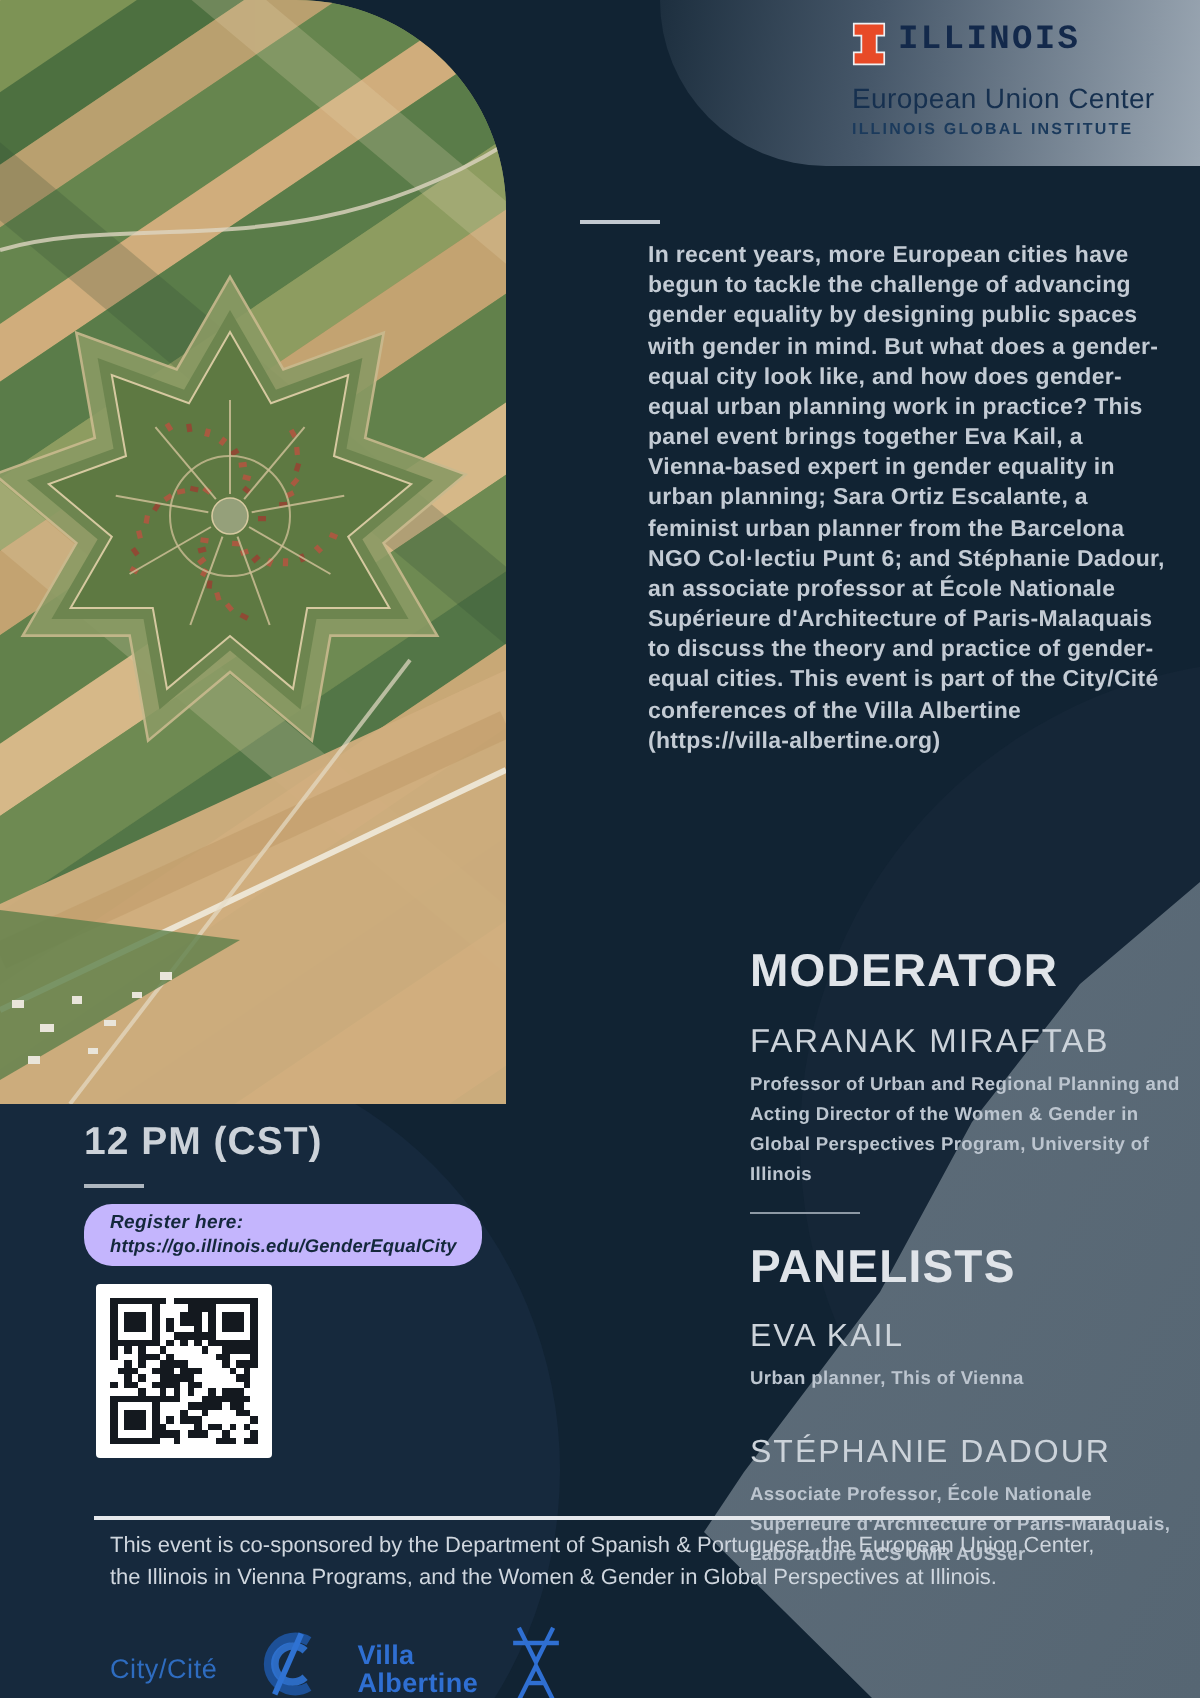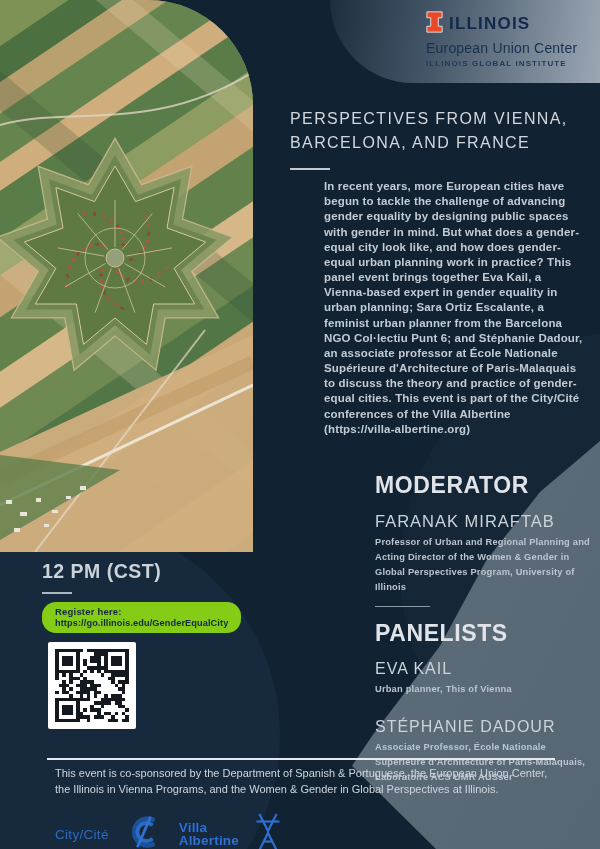--- a/index.html
+++ b/index.html
@@ -16,21 +16,21 @@
     background:linear-gradient(118deg,#3a4c5b 10%,#57677400 0),linear-gradient(118deg,#41535f 0%,#5e6d7a 55%,#566673 100%);
     clip-path:polygon(600px 441px,600px 849px,436px 849px,352px 766px,372px 736px,440px 646px,486px 561px,540px 492px);
   }
   
   .header-band{
     position:absolute;left:330px;top:0;width:270px;height:83px;
     background:linear-gradient(98deg,#1d2f3f 0%,#47586a 40%,#9ba7b3 100%);
     border-bottom-left-radius:85px;
   }
   .brand{position:absolute;top:11px;right:14px;width:160px;}
-  .brand-row{display:flex;align-items:center;gap:6px;}
+  .brand-row{display:flex;align-items:flex-start;gap:6px;font-family:Liberation Mono, monospace;}
   .brand-wordmark{font-size:17px;font-weight:800;letter-spacing:1.2px;color:#13294B;}
   .brand-unit{margin-top:3px;font-size:14px;color:#16304f;letter-spacing:.2px;}
   .brand-inst{margin-top:3px;font-size:8px;font-weight:700;letter-spacing:1.1px;color:#1b3a5c;}
   
   .photo{position:absolute;left:0;top:0;width:253px;height:552px;border-top-right-radius:105px;overflow:hidden;}
   .photo svg{display:block;width:253px;height:552px;}
   
   .hero{position:absolute;left:290px;top:97px;width:294px;color:#c9ced6;}
   .hero-title{font-size:30px;line-height:1.15;font-weight:800;letter-spacing:.6px;color:#c6ccd4;}
   .hero-sub{margin-top:10px;font-size:16px;line-height:1.5;font-weight:400;letter-spacing:1.4px;color:#d3d7dd;}
@@ -44,21 +44,21 @@
   .people .moderator-name{margin-top:13px;}
   .people-rule{margin-top:11px;width:55px;height:1px;background:#8d99a5;}
   .panelists-h{margin-top:13px;}
   .panelist{margin-top:13px;}
   .panelist.gap{margin-top:21px;}
   .panelist .person-name{font-size:16px;}
   
   .event{position:absolute;left:42px;top:560px;width:240px;}
   .event-date{font-size:19.5px;line-height:1.18;font-weight:800;letter-spacing:.5px;color:#ccd2d9;}
   .event-rule{margin-top:9px;width:30px;height:2px;background:#aeb6bf;}
-  .register-pill{margin-top:8px;width:186px;background:#84cc16;border-radius:14px;padding:4px 0 5px 13px;cursor:pointer;}
+  .register-pill{margin-top:8px;width:186px;background:#c4b5fd;border-radius:14px;padding:4px 0 5px 13px;cursor:pointer;font-style:italic;}
   .register-label{font-size:9.5px;font-weight:700;color:#14283c;letter-spacing:.2px;}
   .register-url{font-size:9.2px;font-weight:700;color:#14283c;margin-top:1px;letter-spacing:.1px;}
   .qr{position:relative;margin-top:9px;margin-left:6px;width:88px;height:87px;background:#ffffff;border-radius:2px;}
   .qr-grid{position:absolute;inset:7px;display:grid;grid-template-columns:repeat(21,1fr);grid-template-rows:repeat(21,1fr);}
   .qr-grid i{display:block;}
   .qr-grid i.on{background:#14191f;}
   
   .footer-rule{position:absolute;left:47px;top:758px;width:508px;height:2px;background:#e5e8ec;}
   .sponsor{position:absolute;left:55px;top:766px;width:500px;font-size:11px;line-height:1.42;color:#cfd6de;}
   .logos{position:absolute;left:55px;top:812px;display:flex;align-items:center;gap:16px;}
@@ -198,21 +198,20 @@
           <line x1="111.23777842341764" y1="268.336618828645" x2="95.16283168711121" y2="312.5021720055827" stroke="#cdbf96" stroke-width="1" opacity="0.85"></line>
           <line x1="105.47372055837117" y1="263.5" x2="64.77052658050255" y2="287" stroke="#cdbf96" stroke-width="1" opacity="0.85"></line>
           <line x1="104.16711471686571" y1="256.08987004566376" x2="57.881150325291934" y2="247.92840569531802" stroke="#cdbf96" stroke-width="1" opacity="0.85"></line>
           <line x1="107.92933629344806" y1="249.57351112569125" x2="77.7183186381807" y2="213.56942229909927" stroke="#cdbf96" stroke-width="1" opacity="0.85"></line>
         </g>
       <circle cx="115" cy="258" r="9" fill="#95a07a" stroke="#d6c9a0" stroke-width="0.8"></circle>
     </svg>
   </div>
 
   <div class="hero">
-    <div class="hero-sub">PERSPECTIVES FROM VIENNA, BARCELONA, AND FRANCE</div>
     <div class="mini-rule"></div>
     <div class="hero-desc">In recent years, more European cities have begun to tackle the challenge of advancing gender equality by designing public spaces with gender in mind. But what does a gender-equal city look like, and how does gender-equal urban planning work in practice? This panel event brings together Eva Kail, a Vienna-based expert in gender equality in urban planning; Sara Ortiz Escalante, a feminist urban planner from the Barcelona NGO Col·lectiu Punt 6; and Stéphanie Dadour, an associate professor at École Nationale Supérieure d'Architecture of Paris-Malaquais to discuss the theory and practice of gender-equal cities. This event is part of the City/Cité conferences of the Villa Albertine (https://villa-albertine.org)</div>
   </div>
 
   <div class="people">
     <div class="section-h">MODERATOR</div>
     <div class="person-name moderator-name">FARANAK MIRAFTAB</div>
     <div class="person-role">Professor of Urban and Regional Planning and Acting Director of the Women &amp; Gender in Global Perspectives Program, University of Illinois</div>
     <div class="people-rule"></div>
     <div class="section-h panelists-h">PANELISTS</div>

